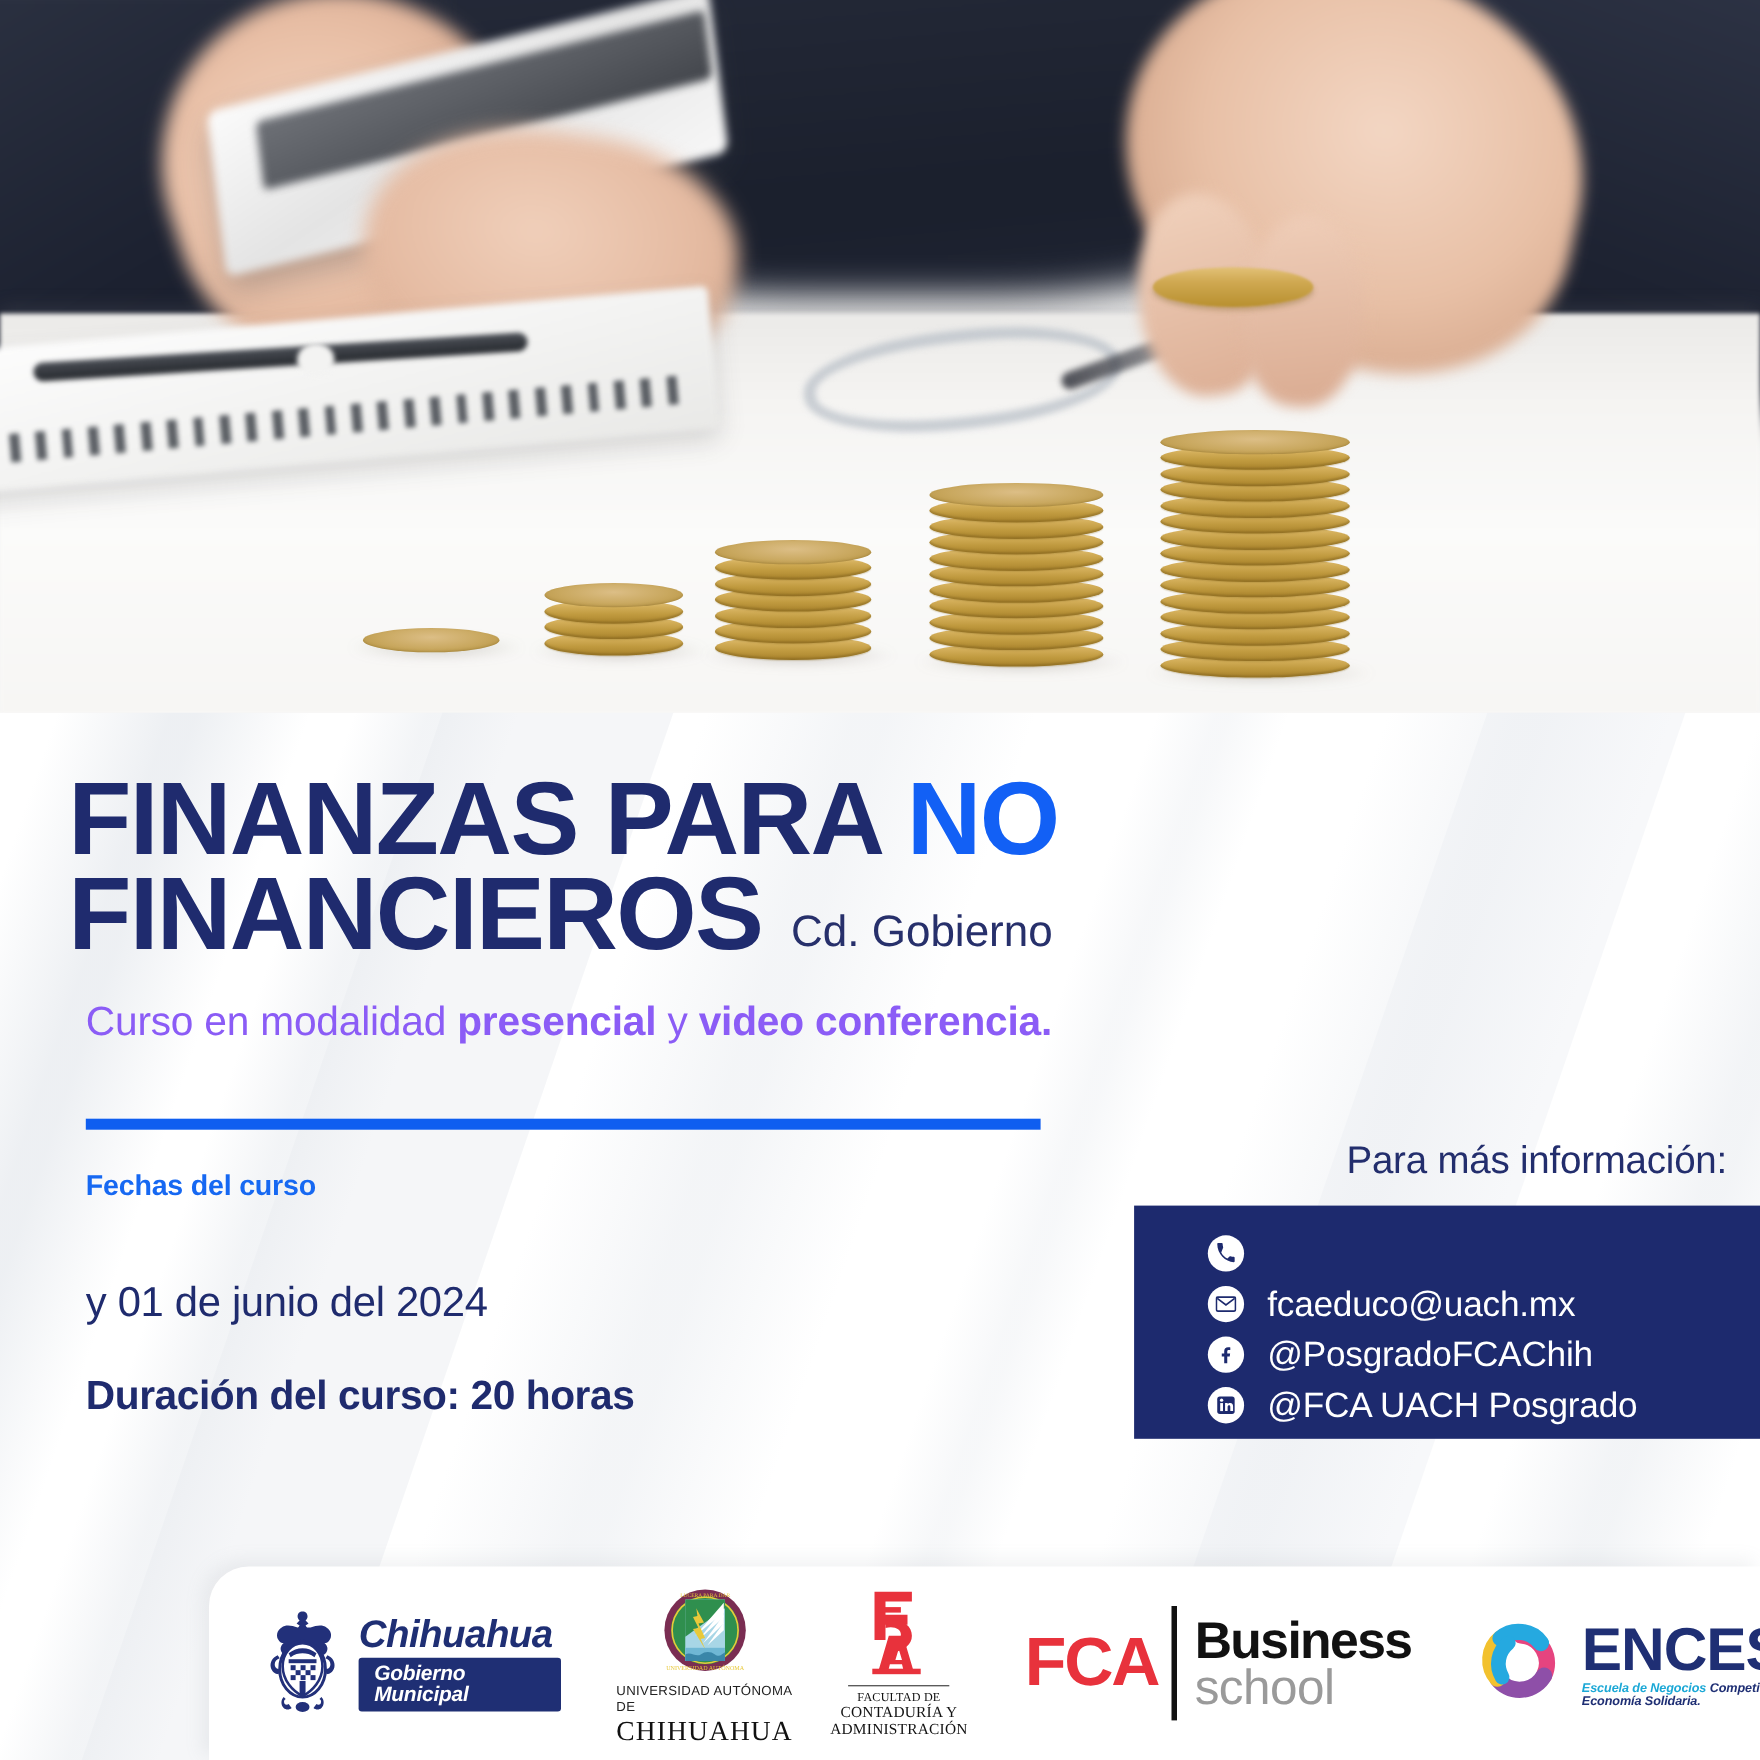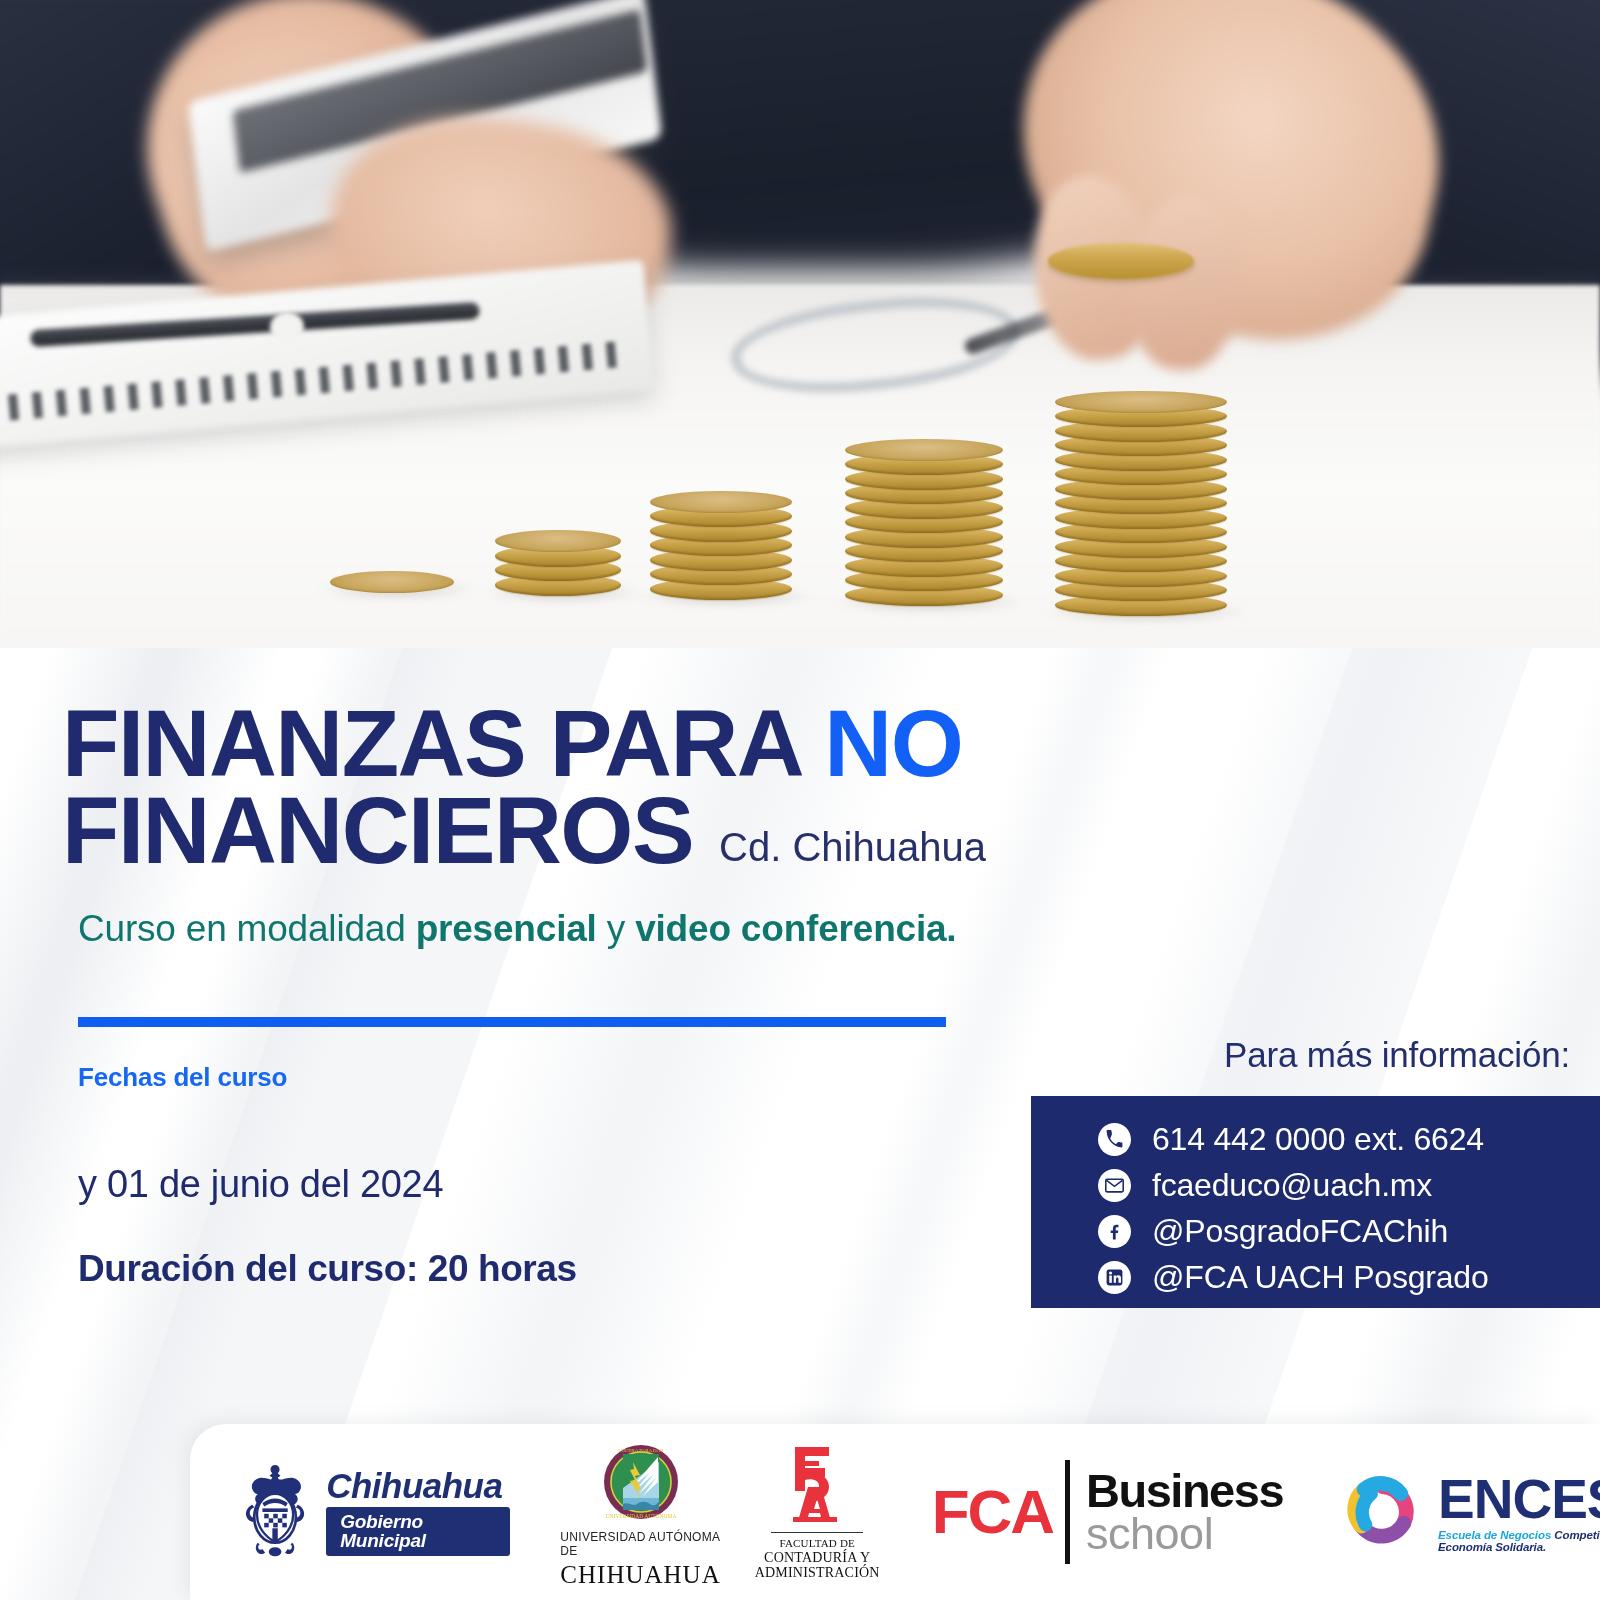--- a/index.html
+++ b/index.html
@@ -204,21 +204,21 @@
   }
   .title .hl { color:#1260f5; }
   .title-l2wrap { display:flex; align-items:flex-end; gap:26px; }
   .city {
     font-size:40px; font-weight:normal; letter-spacing:0px;
     color:#27306b; padding-bottom:9px;
   }
 
   .subtitle {
     position:absolute; left:78px; top:908px;
-    font-size:37px; color:#0f766e; letter-spacing:-.2px;
+    font-size:37px; color:#8b5cf6; letter-spacing:-.2px;
   }
   .subtitle .lite { font-weight:normal; }
   .subtitle .bold { font-weight:bold; }
 
   .divider {
     position:absolute; left:78px; top:1017px;
     width:868px; height:10px;
     background:#0f5ef0;
   }
 
@@ -420,42 +420,41 @@
     <div class="chev d"></div>
     <div class="chev-solid s2"></div>
     <div class="chev e"></div>
     <div class="chev f"></div>
   </div>
 
   <div class="title">
     <div><span>FINANZAS PARA </span><span class="hl">NO</span></div>
     <div class="title-l2wrap">
       <span>FINANCIEROS</span>
-      <span class="city">Cd. Chihuahua</span>
+      <span class="city">Cd. Gobierno</span>
     </div>
   </div>
 
   <div class="subtitle"><span class="lite">Curso en modalidad </span><span class="bold">presencial</span><span class="lite"> y </span><span class="bold">video conferencia.</span></div>
 
   <div class="divider"></div>
 
   <div class="fechas-label">Fechas del curso</div>
   <div class="fechas-line2">y 01 de junio del 2024</div>
   <div class="duracion">Duración del curso: 20 horas</div>
 
   <div class="para-mas">Para más información:</div>
   <div class="contact-box"></div>
   <div class="contact-list" id="contact-list">
       <div class="crow">
         <span class="cicon">
           <svg width="19" height="19" viewBox="0 0 24 24">
             <path fill="#1d2a6e" d="M6.6 10.8c1.6 3.1 4 5.6 7.1 7.1l2.4-2.4c.3-.3.7-.4 1.1-.3 1.2.4 2.5.6 3.8.6.6 0 1 .4 1 1V21c0 .6-.4 1-1 1C11.3 22 2 12.7 2 1c0-.6.4-1 1-1h4.2c.6 0 1 .4 1 1 0 1.3.2 2.6.6 3.8.1.4 0 .8-.3 1.1z"></path>
           </svg>
         </span>
-        <span class="ctext">614 442 0000 ext. 6624</span>
       </div>
       <div class="crow">
         <span class="cicon">
           <svg width="19" height="15" viewBox="0 0 24 18">
             <rect x="1" y="1" width="22" height="16" rx="1.6" fill="none" stroke="#1d2a6e" stroke-width="2"></rect>
             <path d="M2 2.5l10 7.5 10-7.5" fill="none" stroke="#1d2a6e" stroke-width="2"></path>
           </svg>
         </span>
         <span class="ctext">fcaeduco@uach.mx</span>
       </div>

